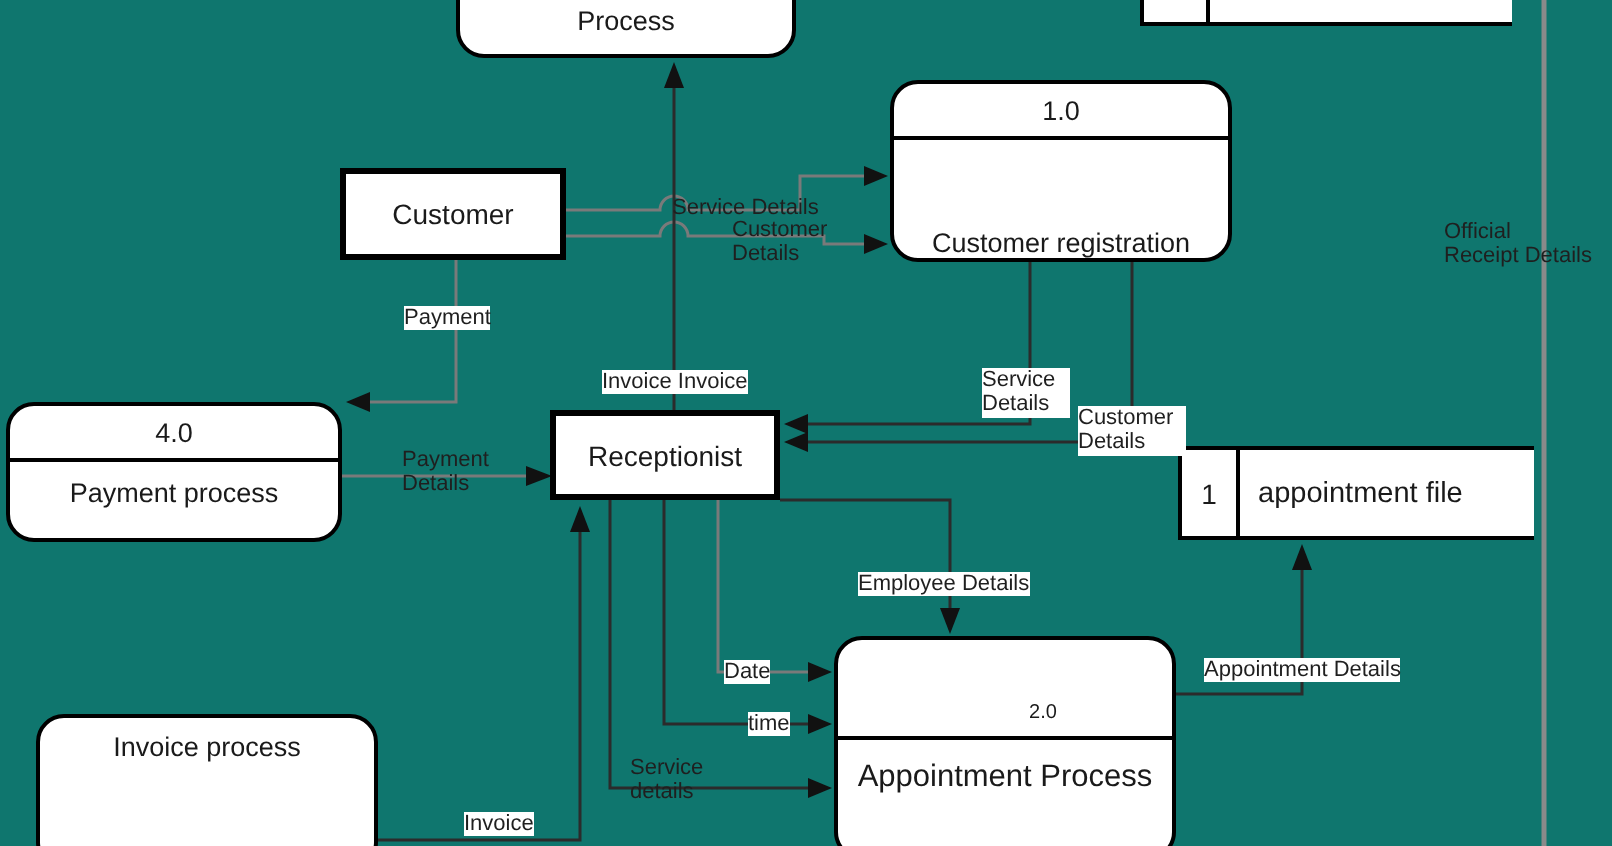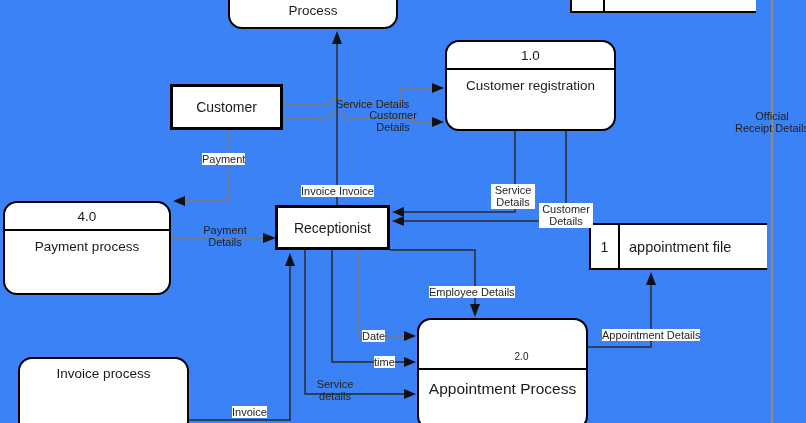--- a/index.html
+++ b/index.html
@@ -1,17 +1,17 @@
 <!DOCTYPE html>
 <html><head>
 <meta charset="utf-8">
 <style>
   html,body{margin:0;padding:0;background:#fff;}
   #stage{
-    position:relative;width:806px;height:423px;overflow:hidden;background:#3b82f6;
+    position:relative;width:806px;height:423px;overflow:hidden;background:#0f766e;
     font-family:"Liberation Sans", sans-serif;color:#1a1a1a;
   }
   #stage svg{position:absolute;left:0;top:0;z-index:1;}
   .flow{fill:none;stroke:#2b2b2b;stroke-width:1.5;}
   .flow-gray{fill:none;stroke:#7a7a7a;stroke-width:1.5;}
   .arrow{fill:#111;stroke:none;}
   .grayline{stroke:#8a8a8a;stroke-width:2.5;}
 
   .process{
     position:absolute;z-index:2;box-sizing:border-box;background:#fff;
@@ -33,21 +33,21 @@
     position:absolute;z-index:2;box-sizing:border-box;background:#fff;
     border:2px solid #000;border-right:none;display:flex;align-items:stretch;
   }
   .store .sid{
     flex:0 0 auto;border-right:2px solid #000;display:flex;align-items:center;
     justify-content:center;font-size:14px;
   }
   .store .slabel{display:flex;align-items:center;padding-left:9px;font-size:14.5px;}
 
   .lbl{
-    position:absolute;z-index:3;font-size:11px;line-height:1.12;text-align:center;
+    position:absolute;z-index:3;font-size:11px;line-height:1.12;text-align:left;
     white-space:pre-line;color:#1f1f1f;
   }
   .mask{background:#ffffff;}
   .clear{background:transparent;}
   .nowrap{white-space:nowrap;}
 </style>
 </head>
 <body>
 
 <div id="stage">
@@ -92,26 +92,26 @@
     <polygon class="arrow" points="290,253 285,266 295,266"></polygon>
 
     <path class="flow" d="M588,347 H651 V285"></path>
     <polygon class="arrow" points="651,272 646,285 656,285"></polygon>
   </svg>
 
   <div class="process" style="left:228px;top:-23px;width:170px;height:52px;">
     <div class="pbody" style="padding-top:24px;">Process</div>
   </div>
 
-  <div class="process" style="left:445px;top:40px;width:171px;height:91px;">
+  <div class="process" style="left:445px;top:40px;width:171px;height:91px;gap:36px;">
     <div class="num">1.0</div>
     <div class="pbody">Customer registration</div>
   </div>
 
-  <div class="process" style="left:3px;top:201px;width:168px;height:94px;justify-content:center;">
+  <div class="process" style="left:3px;top:201px;width:168px;height:70px;justify-content:center;">
     <div class="num">4.0</div>
     <div class="pbody">Payment process</div>
   </div>
 
   <div class="process" style="left:18px;top:357px;width:171px;height:78px;">
     <div class="pbody" style="padding-top:7px;">Invoice process</div>
   </div>
 
   <div class="process" style="left:417px;top:318px;width:171px;height:112px;">
     <div class="num" style="height:42px;align-items:flex-end;padding-bottom:6px;font-size:10px;padding-left:38px;">2.0</div>

